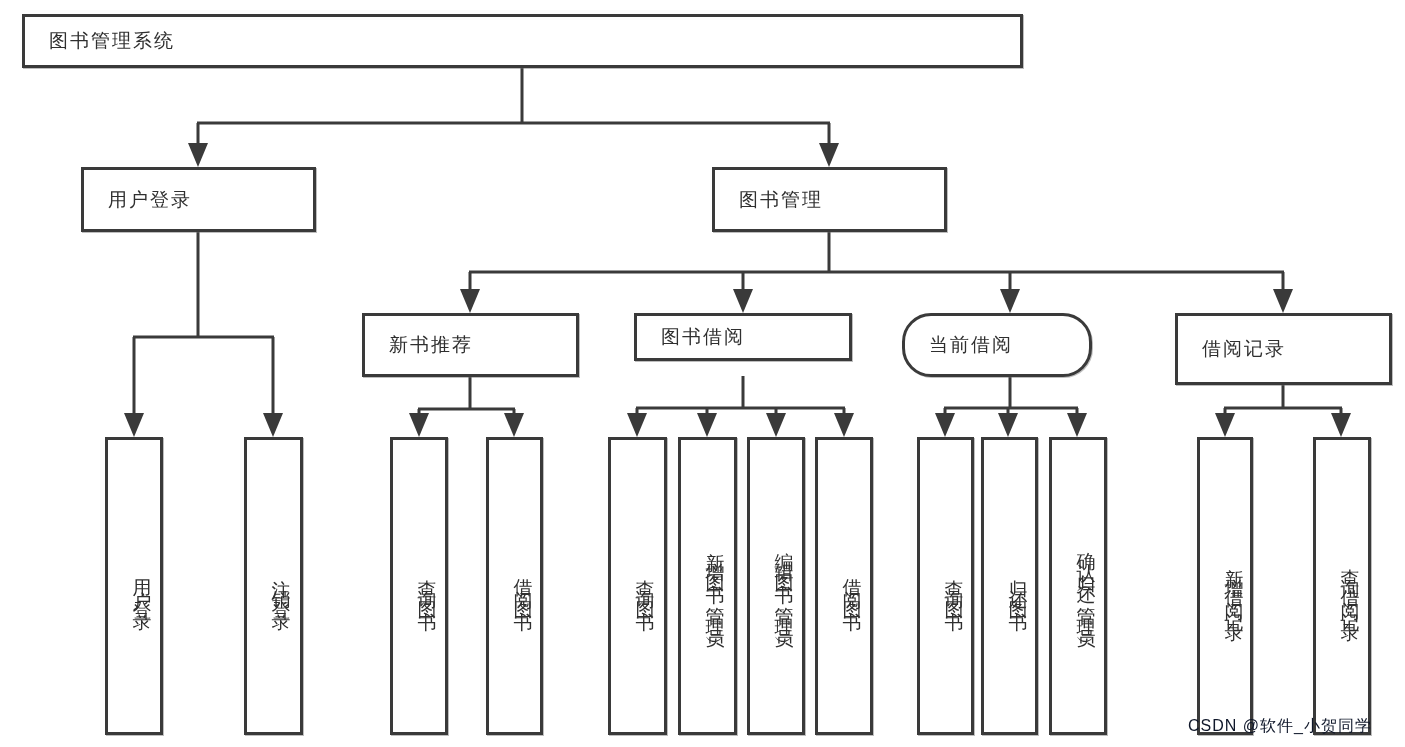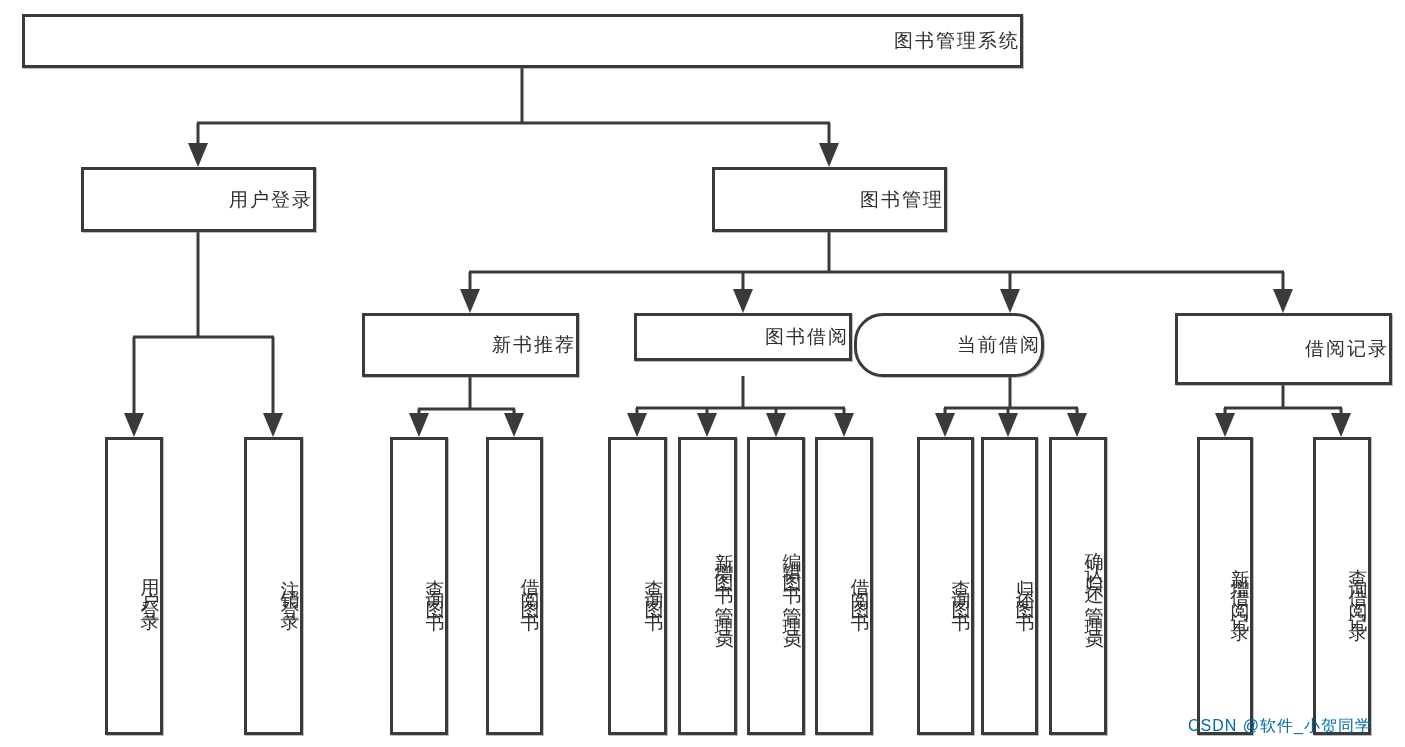--- a/index.html
+++ b/index.html
@@ -26,43 +26,44 @@
     height: 747px;
   }
   .box {
     position: absolute;
     box-sizing: border-box;
     background: #ffffff;
     border: 3px solid #3a3a3a;
     box-shadow: 1px 1px 0 rgba(110,110,110,0.45);
     display: flex;
     align-items: center;
-    justify-content: flex-end;
+    justify-content: flex-start;
     color: #2f2f2f;
+    padding-left: 24px;
   }
   .hlabel {
     font-size: 19px;
     letter-spacing: 2px;
     white-space: nowrap;
   }
   .leaf .vlabel {
     writing-mode: vertical-rl;
     text-orientation: mixed;
     font-size: 19px;
     line-height: 1.05;
     letter-spacing: 11px;
     white-space: nowrap;
   }
   .watermark {
     position: absolute;
     left: 1188px;
     top: 716px;
     font-size: 16px;
     letter-spacing: 1px;
-    color: #0369a1;
+    color: #0f172a;
     white-space: nowrap;
     z-index: 5;
   }
 </style>
 </head>
 <body>
 
 <div class="canvas">
 
   <svg class="wires" viewBox="0 0 1405 747" xmlns="http://www.w3.org/2000/svg" aria-hidden="true">
@@ -115,21 +116,21 @@
   <div class="box" style="left:712px; top:167px; width:235px; height:65px;">
     <span class="hlabel">图书管理</span>
   </div>
 
   <div class="box" style="left:362px; top:313px; width:217px; height:64px;">
     <span class="hlabel">新书推荐</span>
   </div>
   <div class="box" style="left:634px; top:313px; width:218px; height:48px;">
     <span class="hlabel">图书借阅</span>
   </div>
-  <div class="box" style="left:854px; top:313px; width:190px; height:64px;border-radius:29px;">
+  <div class="box" style="left:902px; top:313px; width:190px; height:64px;border-radius:29px;">
     <span class="hlabel">当前借阅</span>
   </div>
   <div class="box" style="left:1175px; top:313px; width:217px; height:72px;">
     <span class="hlabel">借阅记录</span>
   </div>
 
   <div class="box leaf" style="left:105px; top:437px; width:58px; height:298px;">
     <span class="vlabel">用户登录</span>
   </div>
   <div class="box leaf" style="left:244px; top:437px; width:59px; height:298px;">

